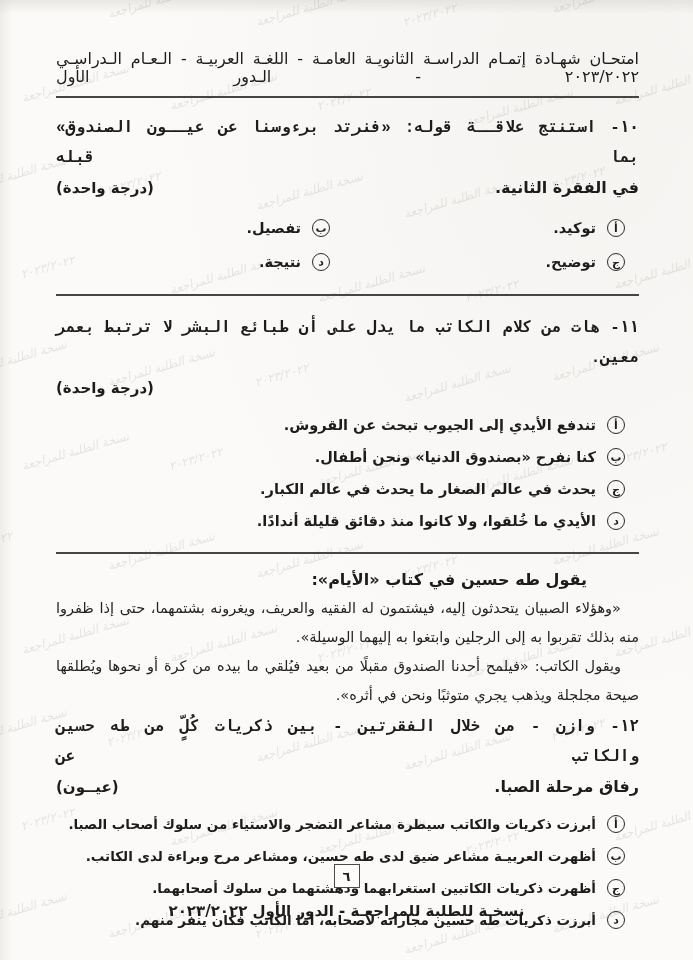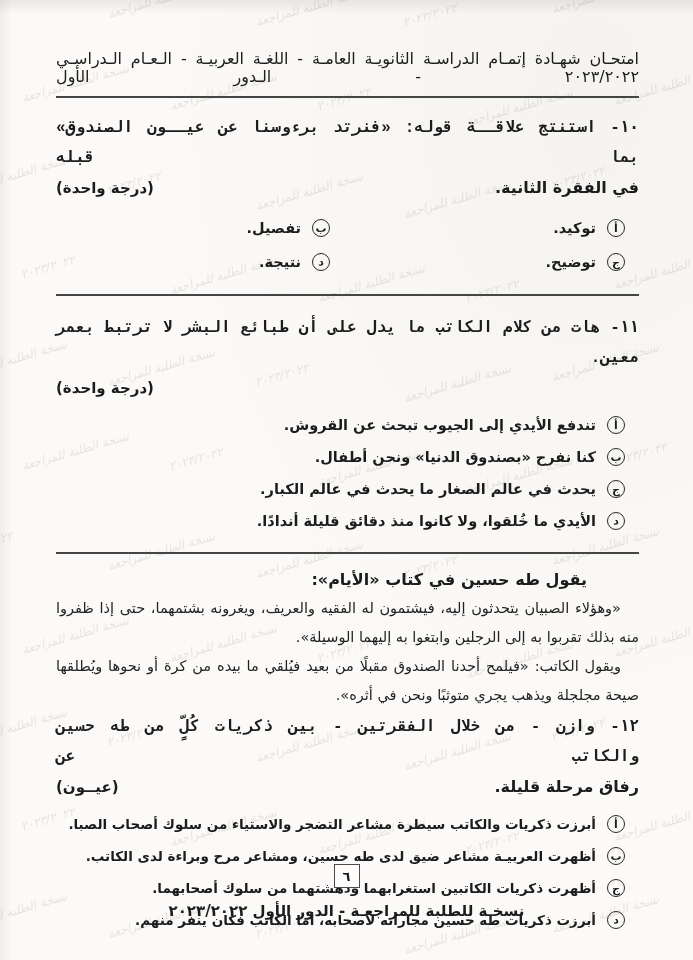--- a/index.html
+++ b/index.html
@@ -199,21 +199,21 @@
 
     <section class="passage">
       <div class="passage-intro">يقول طه حسين في كتاب «الأيام»:</div>
       <p class="passage-p">«وهؤلاء الصبيان يتحدثون إليه، فيشتمون له الفقيه والعريف، ويغرونه بشتمهما، حتى إذا ظفروا منه بذلك تقربوا به إلى الرجلين وابتغوا به إليهما الوسيلة».</p>
       <p class="passage-p">ويقول الكاتب: «فيلمح أحدنا الصندوق مقبلًا من بعيد فيُلقي ما بيده من كرة أو نحوها ويُطلقها صيحة مجلجلة ويذهب يجري متوثبًا ونحن في أثره».</p>
     </section>
 
     <section class="q12">
       <div class="q-line">١٢- وازن - من خلال الفقرتين - بين ذكريات كُلٍّ من طه حسين والكاتب عن</div>
       <div class="line-row">
-        <span>رفاق مرحلة قليلة.</span>
+        <span>رفاق مرحلة الصبا.</span>
         <span class="marks">(عيــون)</span>
       </div>
       <div class="opt-list">
         <div class="opt opt-sm indent">
           <span class="circle">
               <span>أ</span>
             </span>
           <span>أبرزت ذكريات والكاتب سيطرة مشاعر التضجر والاستياء من سلوك أصحاب الصبا.</span>
         </div>
         <div class="opt opt-sm indent">

